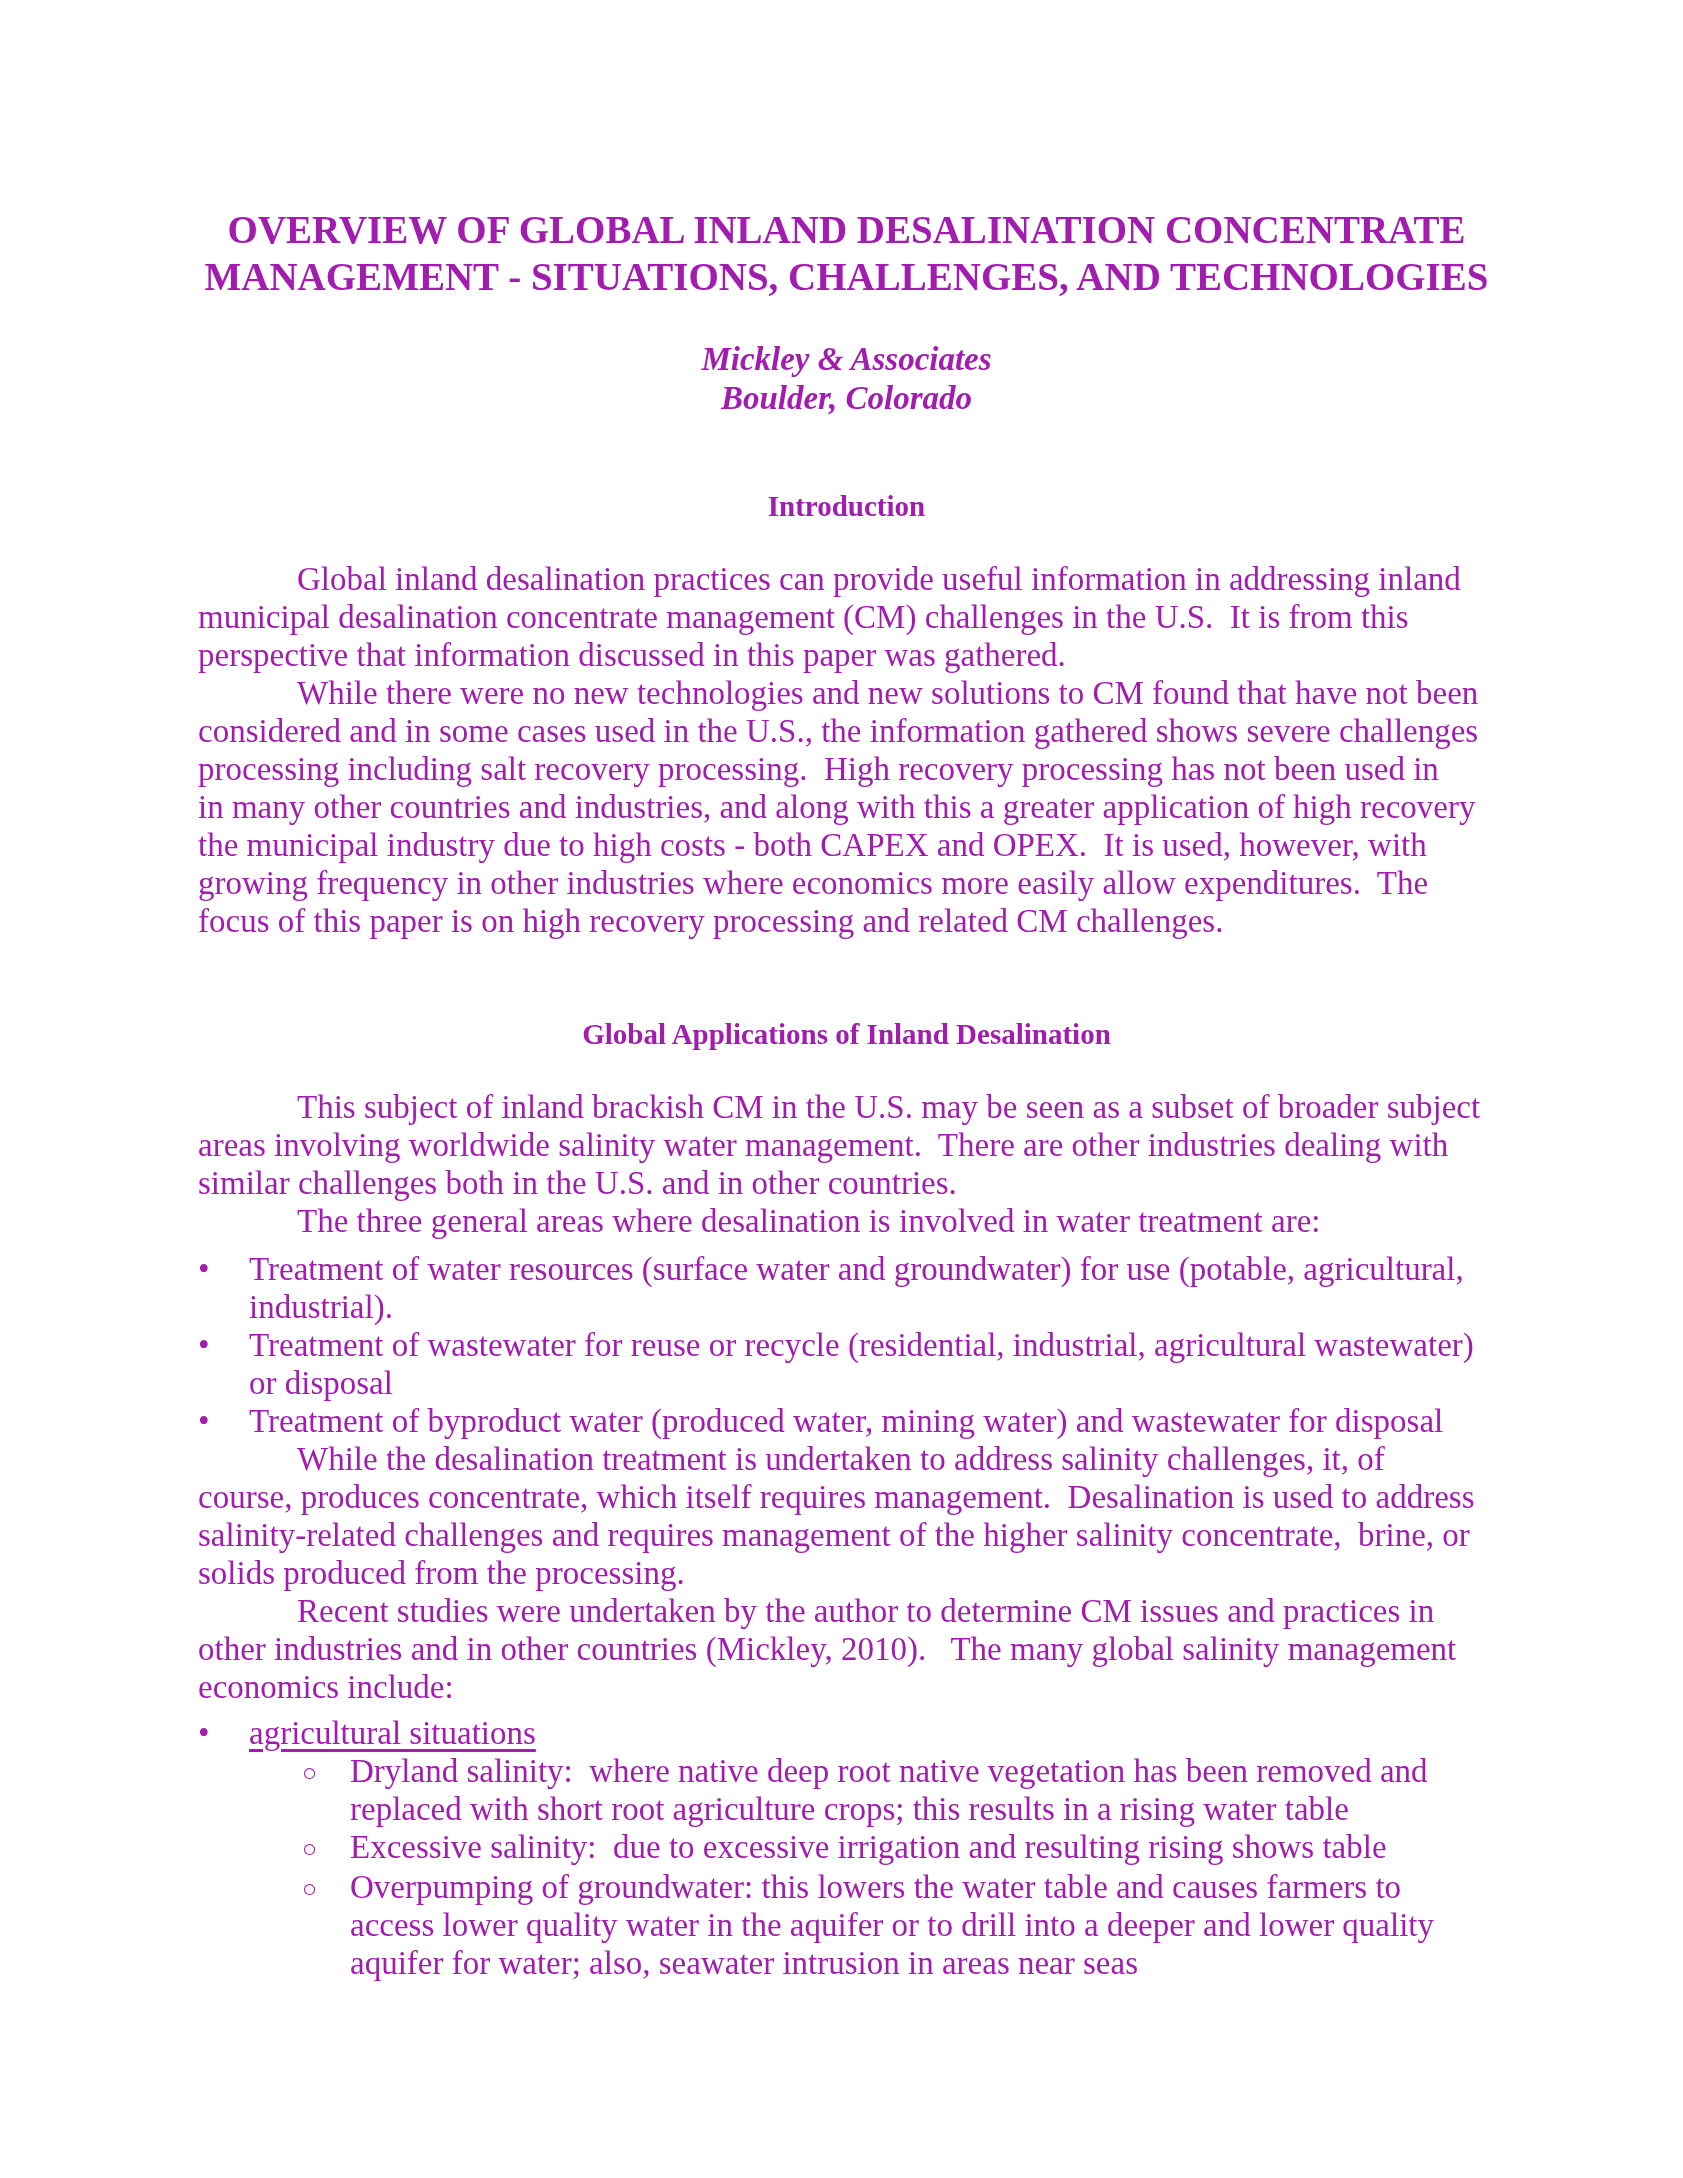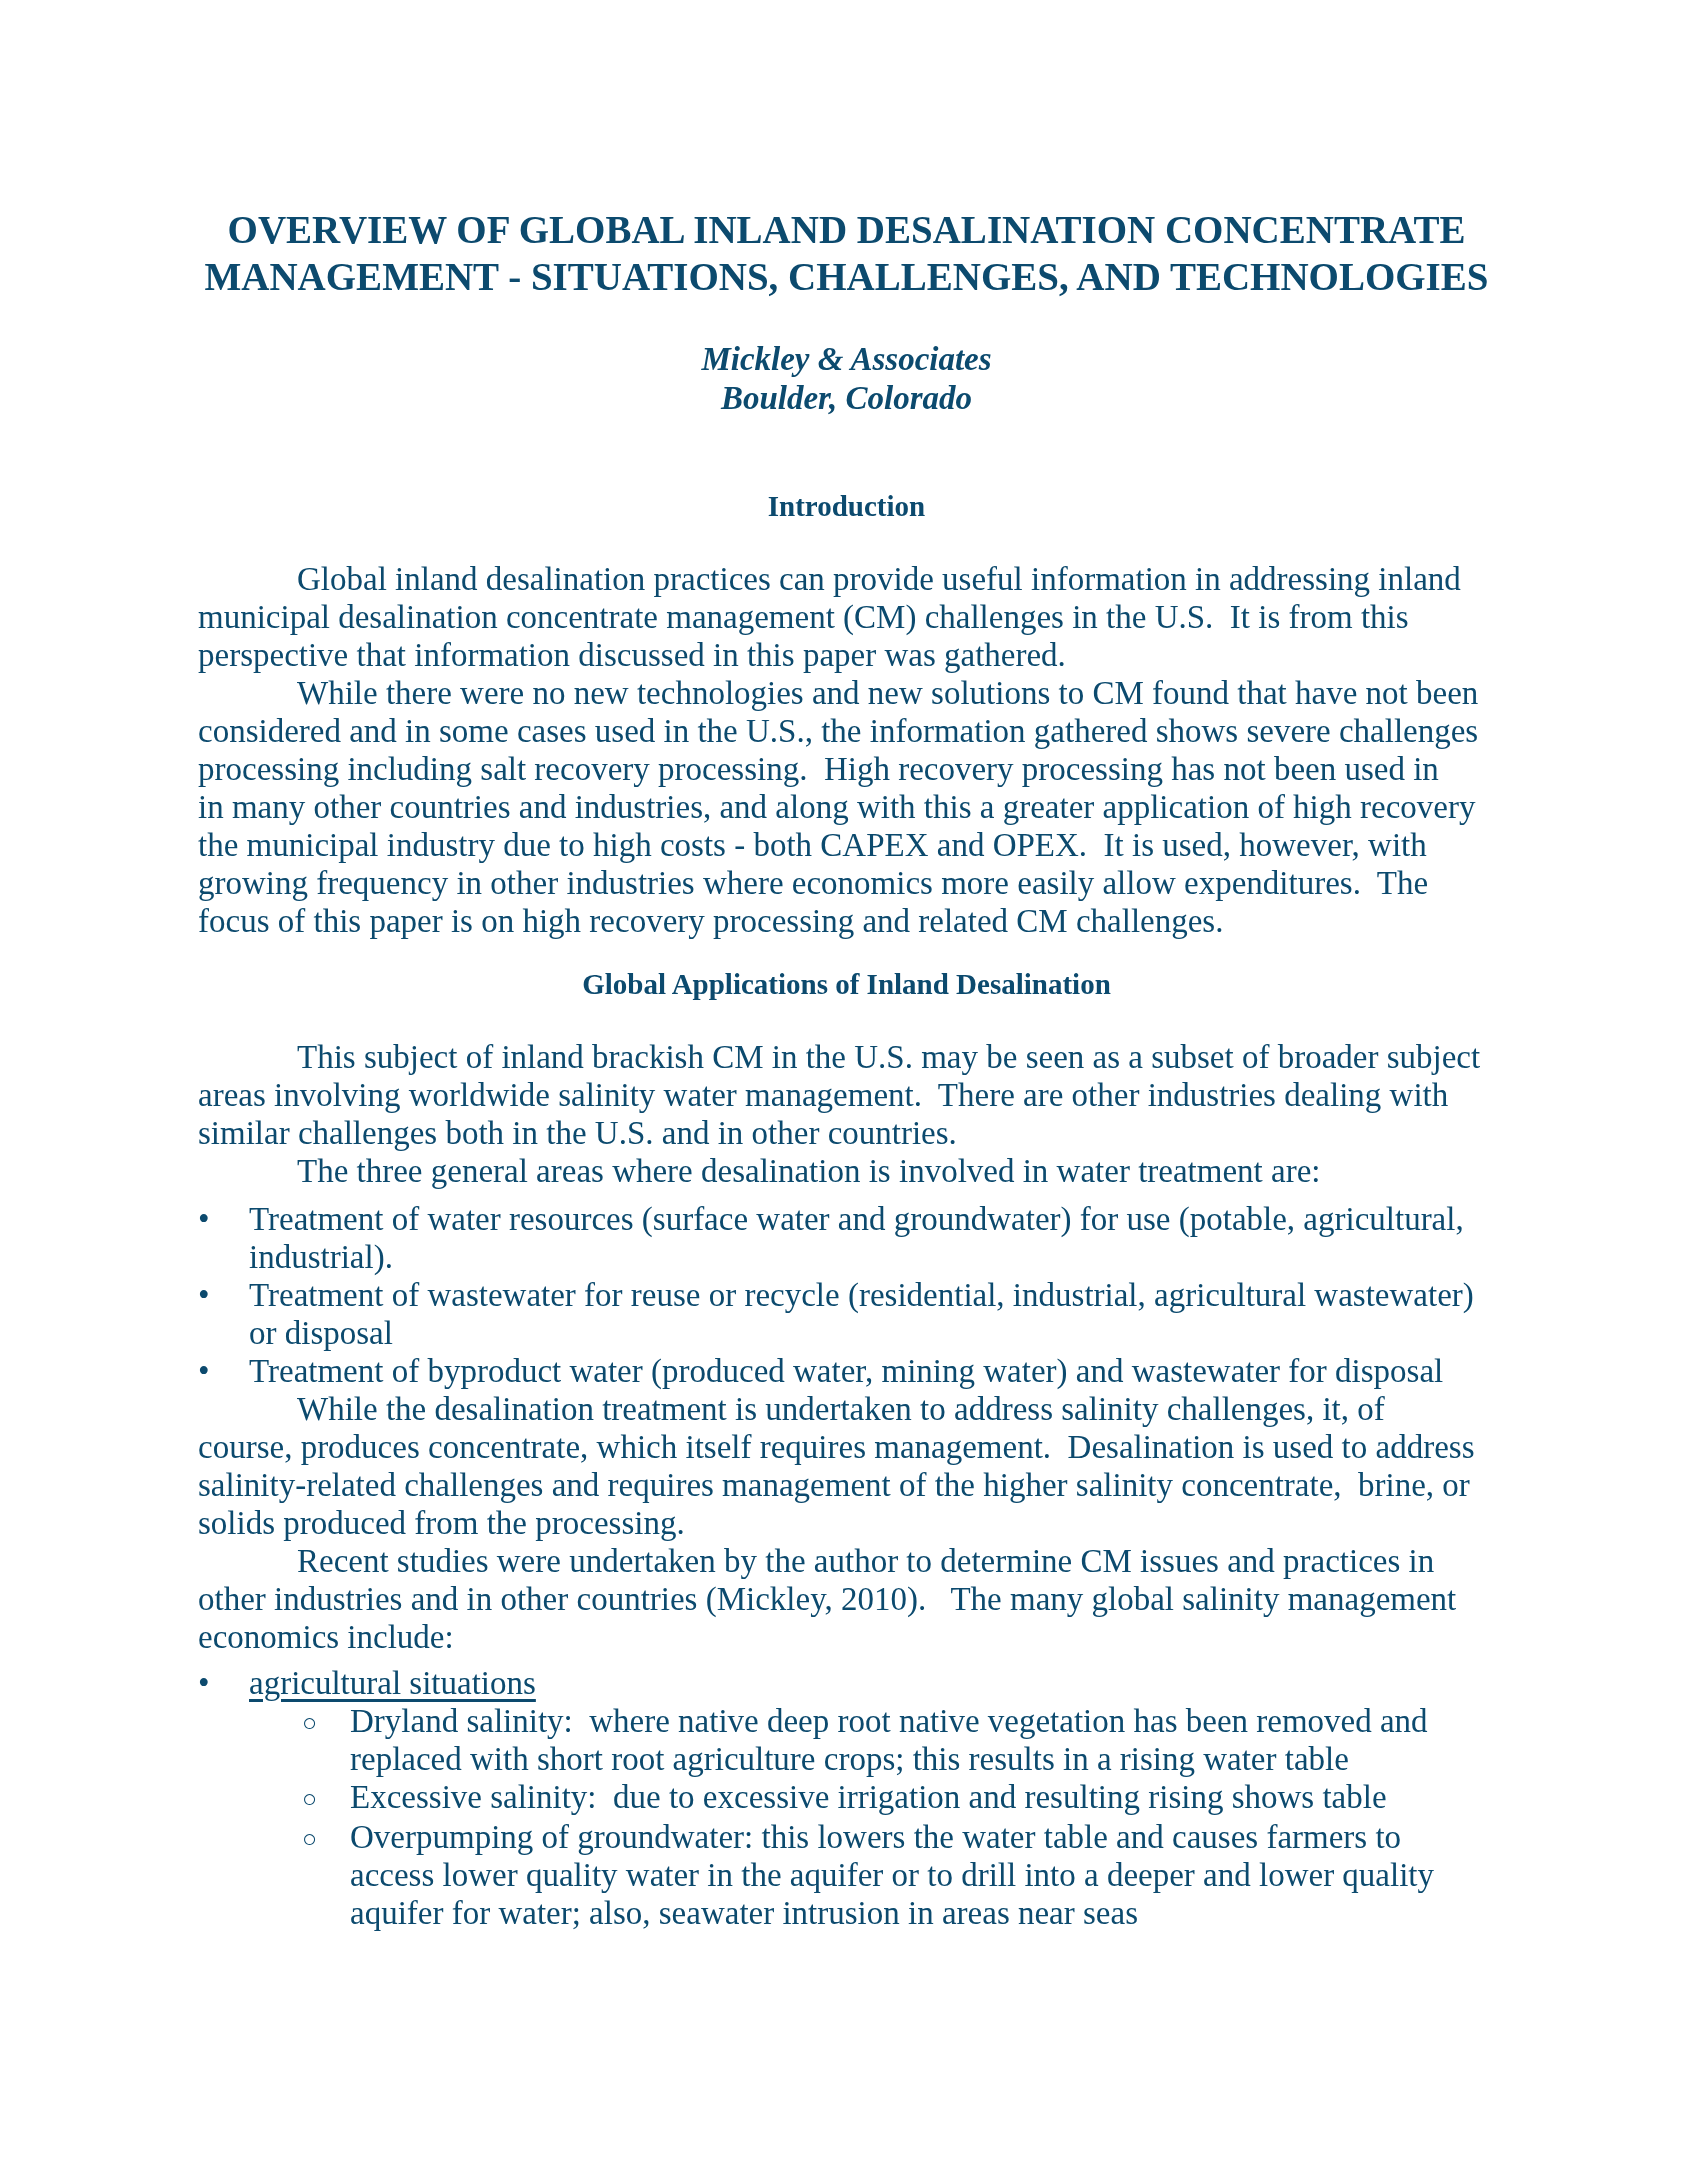--- a/index.html
+++ b/index.html
@@ -5,21 +5,21 @@
   html, body {
     margin: 0;
     padding: 0;
     background: #ffffff;
   }
   .page {
     position: relative;
     width: 1683px;
     height: 2178px;
     background: #ffffff;
-    color: #0c4a6e;
+    color: #a21caf;
     font-family: "Liberation Serif", "DejaVu Serif", serif;
     overflow: hidden;
   }
   .content {
     position: absolute;
     left: 198px;
     top: 0;
     width: 1297px;
   }
   .line {
@@ -46,21 +46,21 @@
   }
   .author .line { line-height: 39px; }
 
   .section-heading {
     text-align: center;
     font-weight: bold;
     font-size: 29px;
     line-height: 48px;
   }
   .h-intro { margin-top: 64px; }
-  .h-global { margin-top: 20px; }
+  .h-global { margin-top: 70px; }
   .para-first { margin-top: 30px; }
 
   .ul1 { margin-top: 10px; }
   .li { display: flex; }
   .li .marker {
     flex: 0 0 51px;
     font-size: 33px;
     line-height: 38px;
   }
   .li .li-text { flex: 1 1 auto; min-width: 0; }

